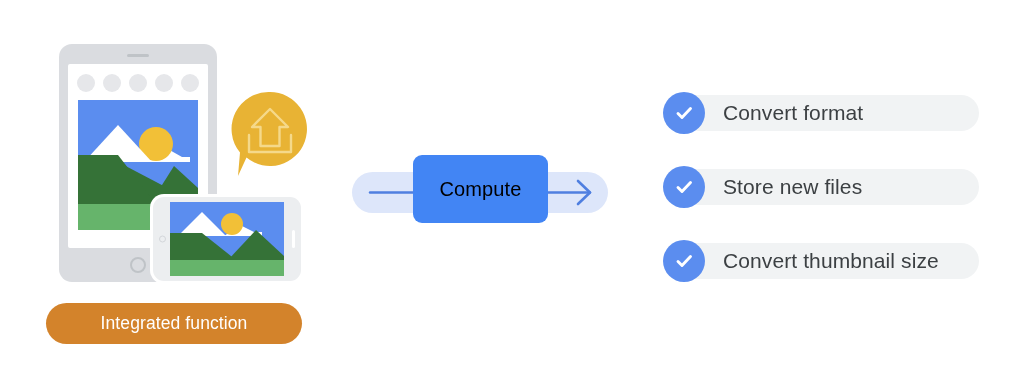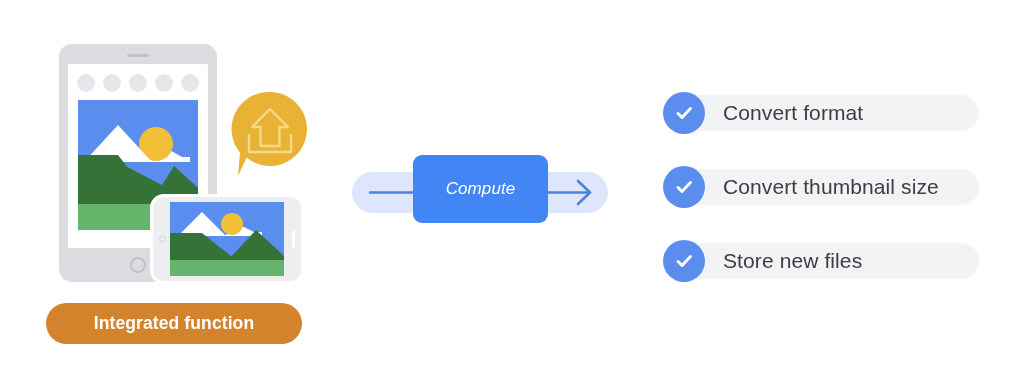--- a/index.html
+++ b/index.html
@@ -21,21 +21,20 @@
     inset: 0;
   }
 
   
   .devices-group {
     position: absolute;
     left: 45px;
     top: 35px;
     width: 285px;
     height: 315px;
-    font-weight: bold;
   }
 
   
   .tablet {
     position: absolute;
     left: 14px;
     top: 9px;
     width: 158px;
     height: 238px;
     background: #dadce0;
@@ -200,25 +199,24 @@
     top: 0;
     width: 135px;
     height: 68px;
     border-radius: 9px;
     background: #4285f4;
     display: flex;
     align-items: center;
     justify-content: center;
   }
   .compute-label {
-    color: #ffffff;
-    font-size: 17px;
+    color: #000000;
+    font-size: 20px;
     letter-spacing: 0.1px;
     white-space: nowrap;
-    font-style: italic;
   }
 
   
   .checklist {
     position: absolute;
     left: 663px;
     top: 92px;
     width: 316px;
   }
   .check-row {
@@ -355,28 +353,28 @@
       <span class="check-text">Convert format</span>
     </div>
 
     <div class="check-row">
       <div class="check-pill"></div>
       <div class="check-circle">
         <svg width="22" height="22" viewBox="0 0 22 22">
           <path d="M5 11.5 L9 15.5 L17.5 6.5" fill="none" stroke="#ffffff" stroke-width="2.9" stroke-linecap="round" stroke-linejoin="round"></path>
         </svg>
       </div>
-      <span class="check-text">Convert thumbnail size</span>
+      <span class="check-text">Store new files</span>
     </div>
 
     <div class="check-row">
       <div class="check-pill"></div>
       <div class="check-circle">
         <svg width="22" height="22" viewBox="0 0 22 22">
           <path d="M5 11.5 L9 15.5 L17.5 6.5" fill="none" stroke="#ffffff" stroke-width="2.9" stroke-linecap="round" stroke-linejoin="round"></path>
         </svg>
       </div>
-      <span class="check-text">Store new files</span>
+      <span class="check-text">Convert thumbnail size</span>
     </div>
 
   </div>
 
 </div>
 
 </body></html>

